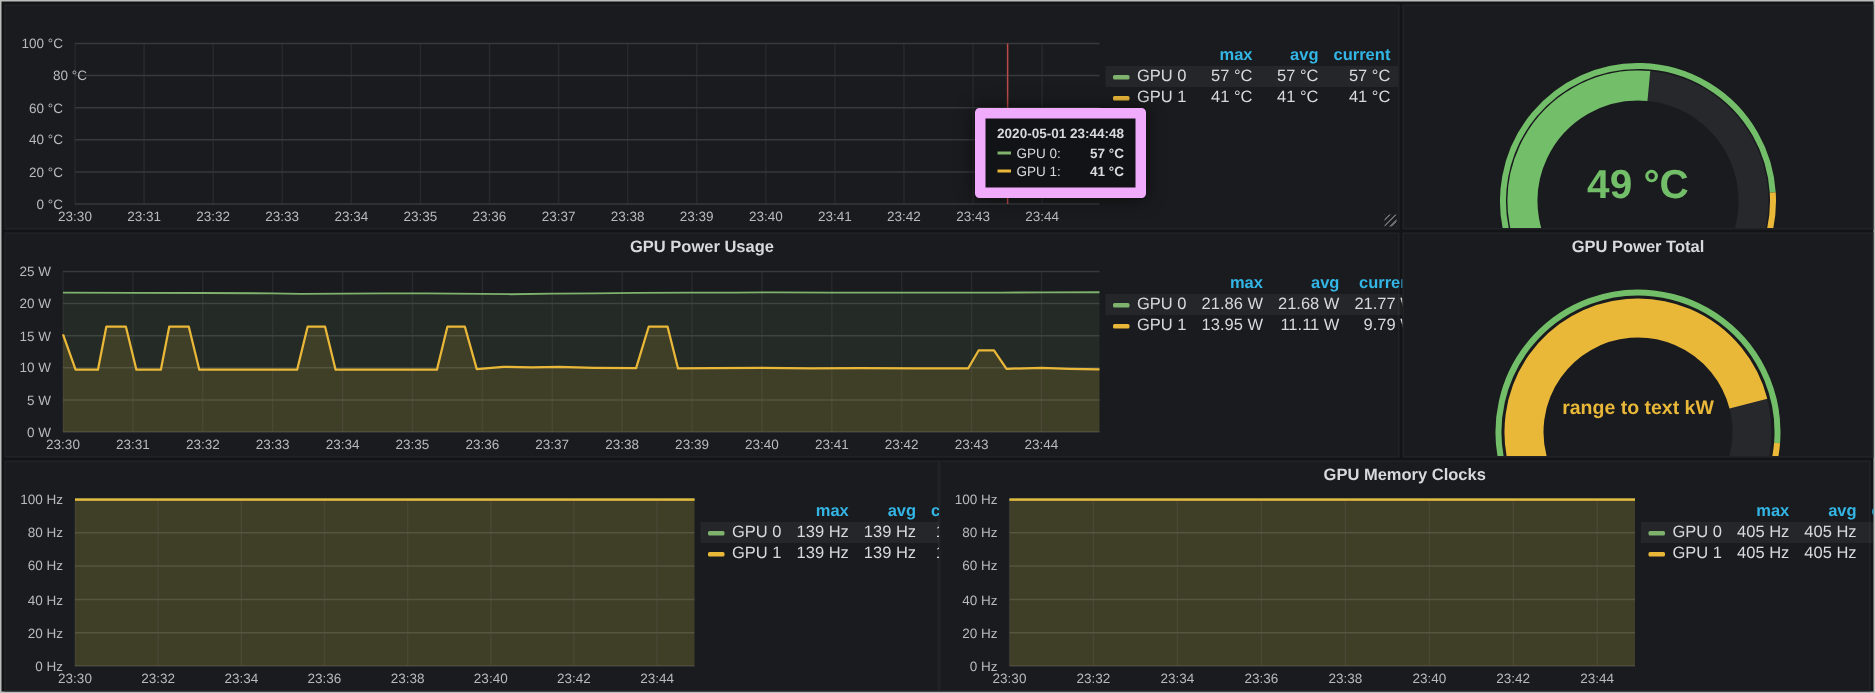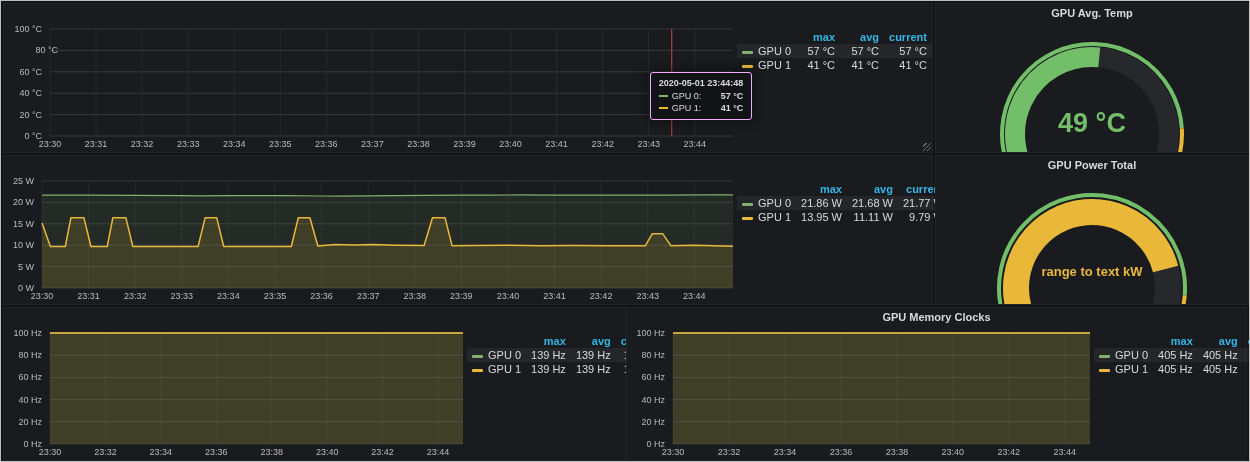--- a/index.html
+++ b/index.html
@@ -14,21 +14,21 @@
   .legend { flex:none; padding-top:8px; }
   .legend-table { border-collapse:collapse; font-size:11px; color:#d8d9da; margin-left:auto; margin-right:6px; }
   .legend-table td { padding:1px 5px; white-space:nowrap; }
   .legend-table .val { text-align:right; min-width:44px; }
   .lg-head td { color:#33b5e5; font-weight:bold; text-align:right; cursor:pointer; }
   .lg-row.hl { background:rgba(255,255,255,0.05); }
   .series-name { cursor:pointer; }
   .dash { display:inline-block; width:11px; height:3px; border-radius:1px; margin-right:5px; vertical-align:middle; }
   .axis-y { position:absolute; text-align:right; font-size:9px; color:#b8babc; }
   .axis-x { position:absolute; text-align:center; font-size:9px; color:#b8babc; width:34px; }
-  .tooltip { position:absolute; background:#121317; border:1px solid #f0abfc; border-radius:3px;
+  .tooltip { position:absolute; background:#121317; border:7px solid #f0abfc; border-radius:3px;
              padding:5px 8px 6px 8px; font-size:9px; color:#d8d9da; z-index:6;
              box-shadow:0 0 12px rgba(0,0,0,0.6); white-space:nowrap; }
   .tooltip-ts { font-weight:bold; margin-bottom:3px; }
   .tt-row { display:flex; align-items:center; margin-top:2px; }
   .tt-dash { display:inline-block; width:9px; height:2px; margin-right:4px; }
   .tt-val { font-weight:bold; margin-left:auto; padding-left:12px; }
   .gauge-box { position:absolute; top:18px; left:0; right:0; bottom:0; overflow:hidden; }
   .resize-handle { position:absolute; right:1px; bottom:1px; width:8px; height:8px; cursor:nwse-resize;
                    background:repeating-linear-gradient(135deg, transparent 0 2px, #7d7f83 2px 3px); opacity:.8; }
 </style>
@@ -121,34 +121,34 @@
             <td class="val">41 °C</td>
           </tr>
         </tbody>
           </table>
       </div>
     </div>
     <div class="resize-handle"></div>
   </div>
 
   <div class="panel" style="left:934px;top:2px;width:314px;height:150px;">
-    <div class="panel-title">
-      <span>GPU Avg. Temp</span>
-    </div>
     <div class="gauge-box"><svg width="312" height="130" viewBox="0 0 312 130">
           <path d="M 92.36038969321072 175.63961030678928 A 90 90 0 1 1 245.82240555854446 106.34885324236181" stroke="#73bf69" stroke-width="4" fill="none"></path>
           <path d="M 245.82240555854446 106.34885324236181 A 90 90 0 0 1 242.81016766120183 135.7485744968835" stroke="#eab839" stroke-width="4" fill="none"></path>
           <path d="M 242.81016766120183 135.7485744968835 A 90 90 0 0 1 219.63961030678934 175.6396103067892" stroke="#e02f44" stroke-width="4" fill="none"></path>
           <path d="M 101.55277784863586 166.44722215136417 A 77 77 0 1 1 210.44722215136423 166.4472221513641" stroke="#26282c" stroke-width="20" fill="none"></path>
           <path d="M 101.55277784863586 166.44722215136417 A 77 77 0 0 1 163.24634012552553 35.34172872556283" stroke="#73bf69" stroke-width="20" fill="none"></path>
           <text x="156" y="110" text-anchor="middle" fill="#73bf69" font-size="27" font-weight="bold" font-family="inherit">49 °C</text>
         </svg></div>
   </div>
 
   <div class="panel" style="left:2px;top:154px;width:930px;height:150px;">
+    <div class="panel-title">
+      <span>GPU Power Usage</span>
+    </div>
     <div class="panel-body">
       <div class="chart">
           <svg width="733" height="130" viewBox="0 0 733 130" style="position:absolute;left:0;top:0">
             <line x1="38" x2="38" y1="7" y2="114" stroke="#27292d" stroke-width="1"></line>
             <line x1="84.59474039109912" x2="84.59474039109912" y1="7" y2="114" stroke="#27292d" stroke-width="1"></line>
             <line x1="131.18948078219825" x2="131.18948078219825" y1="7" y2="114" stroke="#27292d" stroke-width="1"></line>
             <line x1="177.78422117329737" x2="177.78422117329737" y1="7" y2="114" stroke="#27292d" stroke-width="1"></line>
             <line x1="224.3789615643965" x2="224.3789615643965" y1="7" y2="114" stroke="#27292d" stroke-width="1"></line>
             <line x1="270.9737019554956" x2="270.9737019554956" y1="7" y2="114" stroke="#27292d" stroke-width="1"></line>
             <line x1="317.56844234659474" x2="317.56844234659474" y1="7" y2="114" stroke="#27292d" stroke-width="1"></line>

